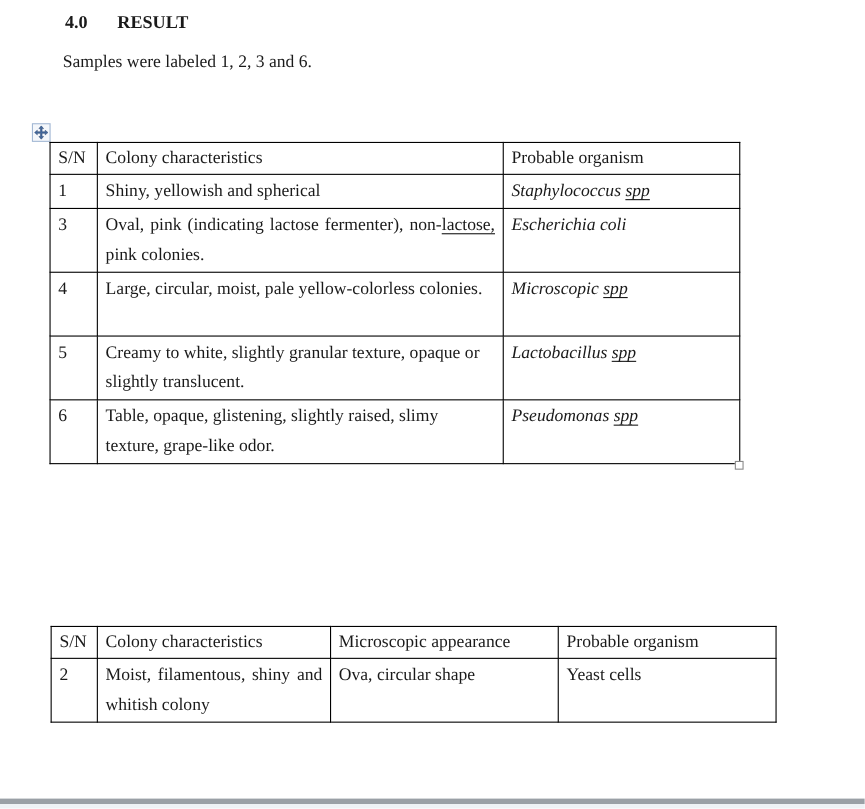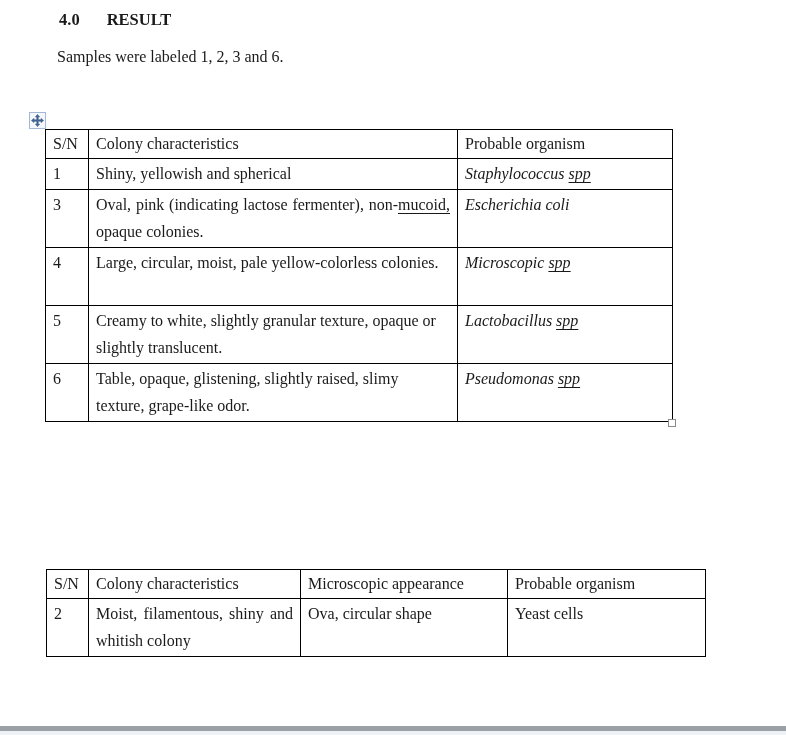--- a/index.html
+++ b/index.html
@@ -96,21 +96,21 @@
       <th>Colony characteristics</th>
       <th>Probable organism</th>
     </tr>
     <tr class="single">
       <td>1</td>
       <td><span>Shiny, yellowish and spherical</span><span class="misspell"></span><span></span></td>
       <td><span class="org">Staphylococcus </span><span class="org misspell">spp</span></td>
     </tr>
     <tr class="double">
       <td>3</td>
-      <td class="just"><span>Oval, pink (indicating lactose fermenter), non-</span><span class="misspell">mucoid,</span><span> opaque colonies.</span></td>
+      <td class="just"><span>Oval, pink (indicating lactose fermenter), non-</span><span class="misspell">lactose,</span><span> pink colonies.</span></td>
       <td><span class="org">Escherichia coli</span><span class="org misspell"></span></td>
     </tr>
     <tr class="double">
       <td>4</td>
       <td class="just"><span>Large, circular, moist, pale yellow-colorless colonies.</span><span class="misspell"></span><span></span></td>
       <td><span class="org">Microscopic </span><span class="org misspell">spp</span></td>
     </tr>
     <tr class="double">
       <td>5</td>
       <td><span>Creamy to white, slightly granular texture, opaque or slightly translucent.</span><span class="misspell"></span><span></span></td>

